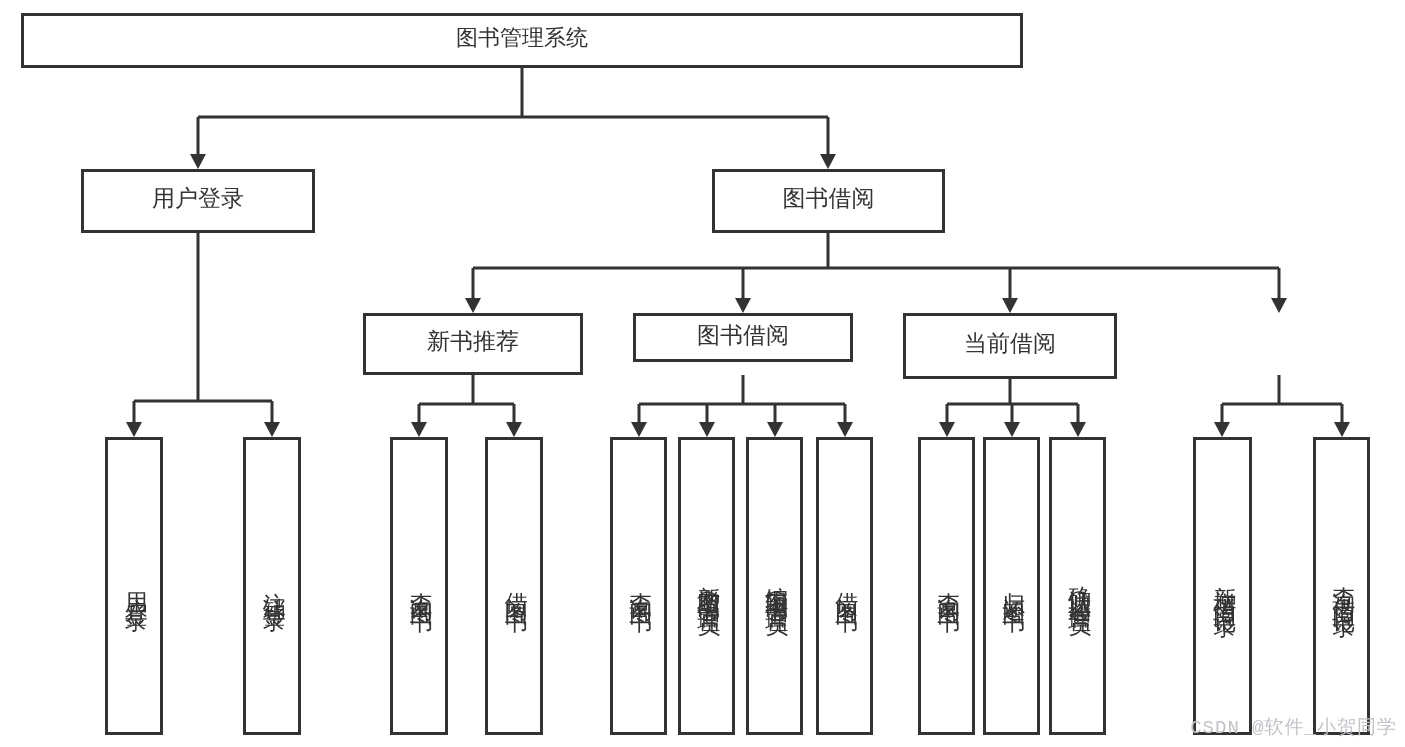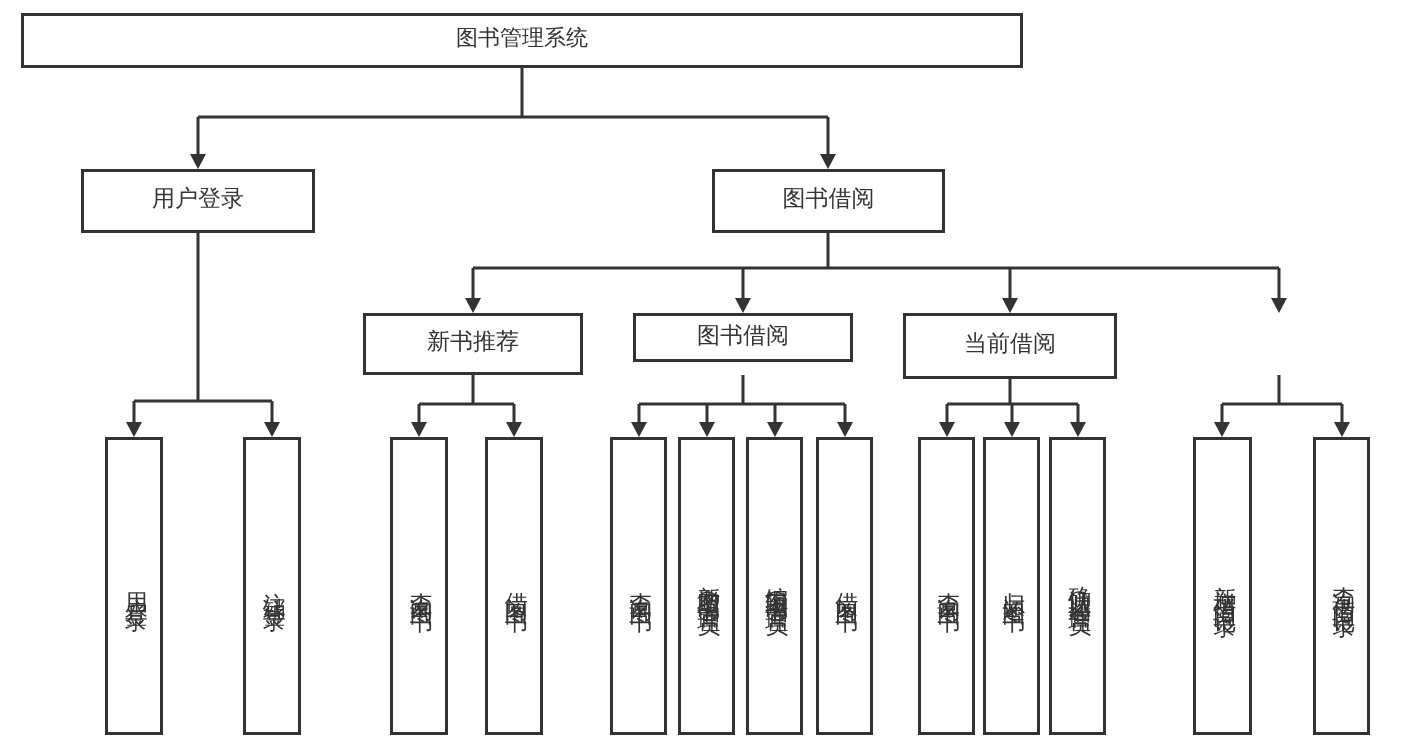--- a/index.html
+++ b/index.html
@@ -152,14 +152,15 @@
     <span class="v tight">确认归还（管理员）</span>
   </div>
 
   <div class="node" style="left:1193px; top:437px; width:59px; height:298px;">
     <span class="v">新增借阅记录</span>
   </div>
   <div class="node" style="left:1313px; top:437px; width:57px; height:298px;">
     <span class="v">查询借阅记录</span>
   </div>
 
+  <div class="watermark">CSDN @软件_小贺同学</div>
 
 </div>
 
 </body></html>

